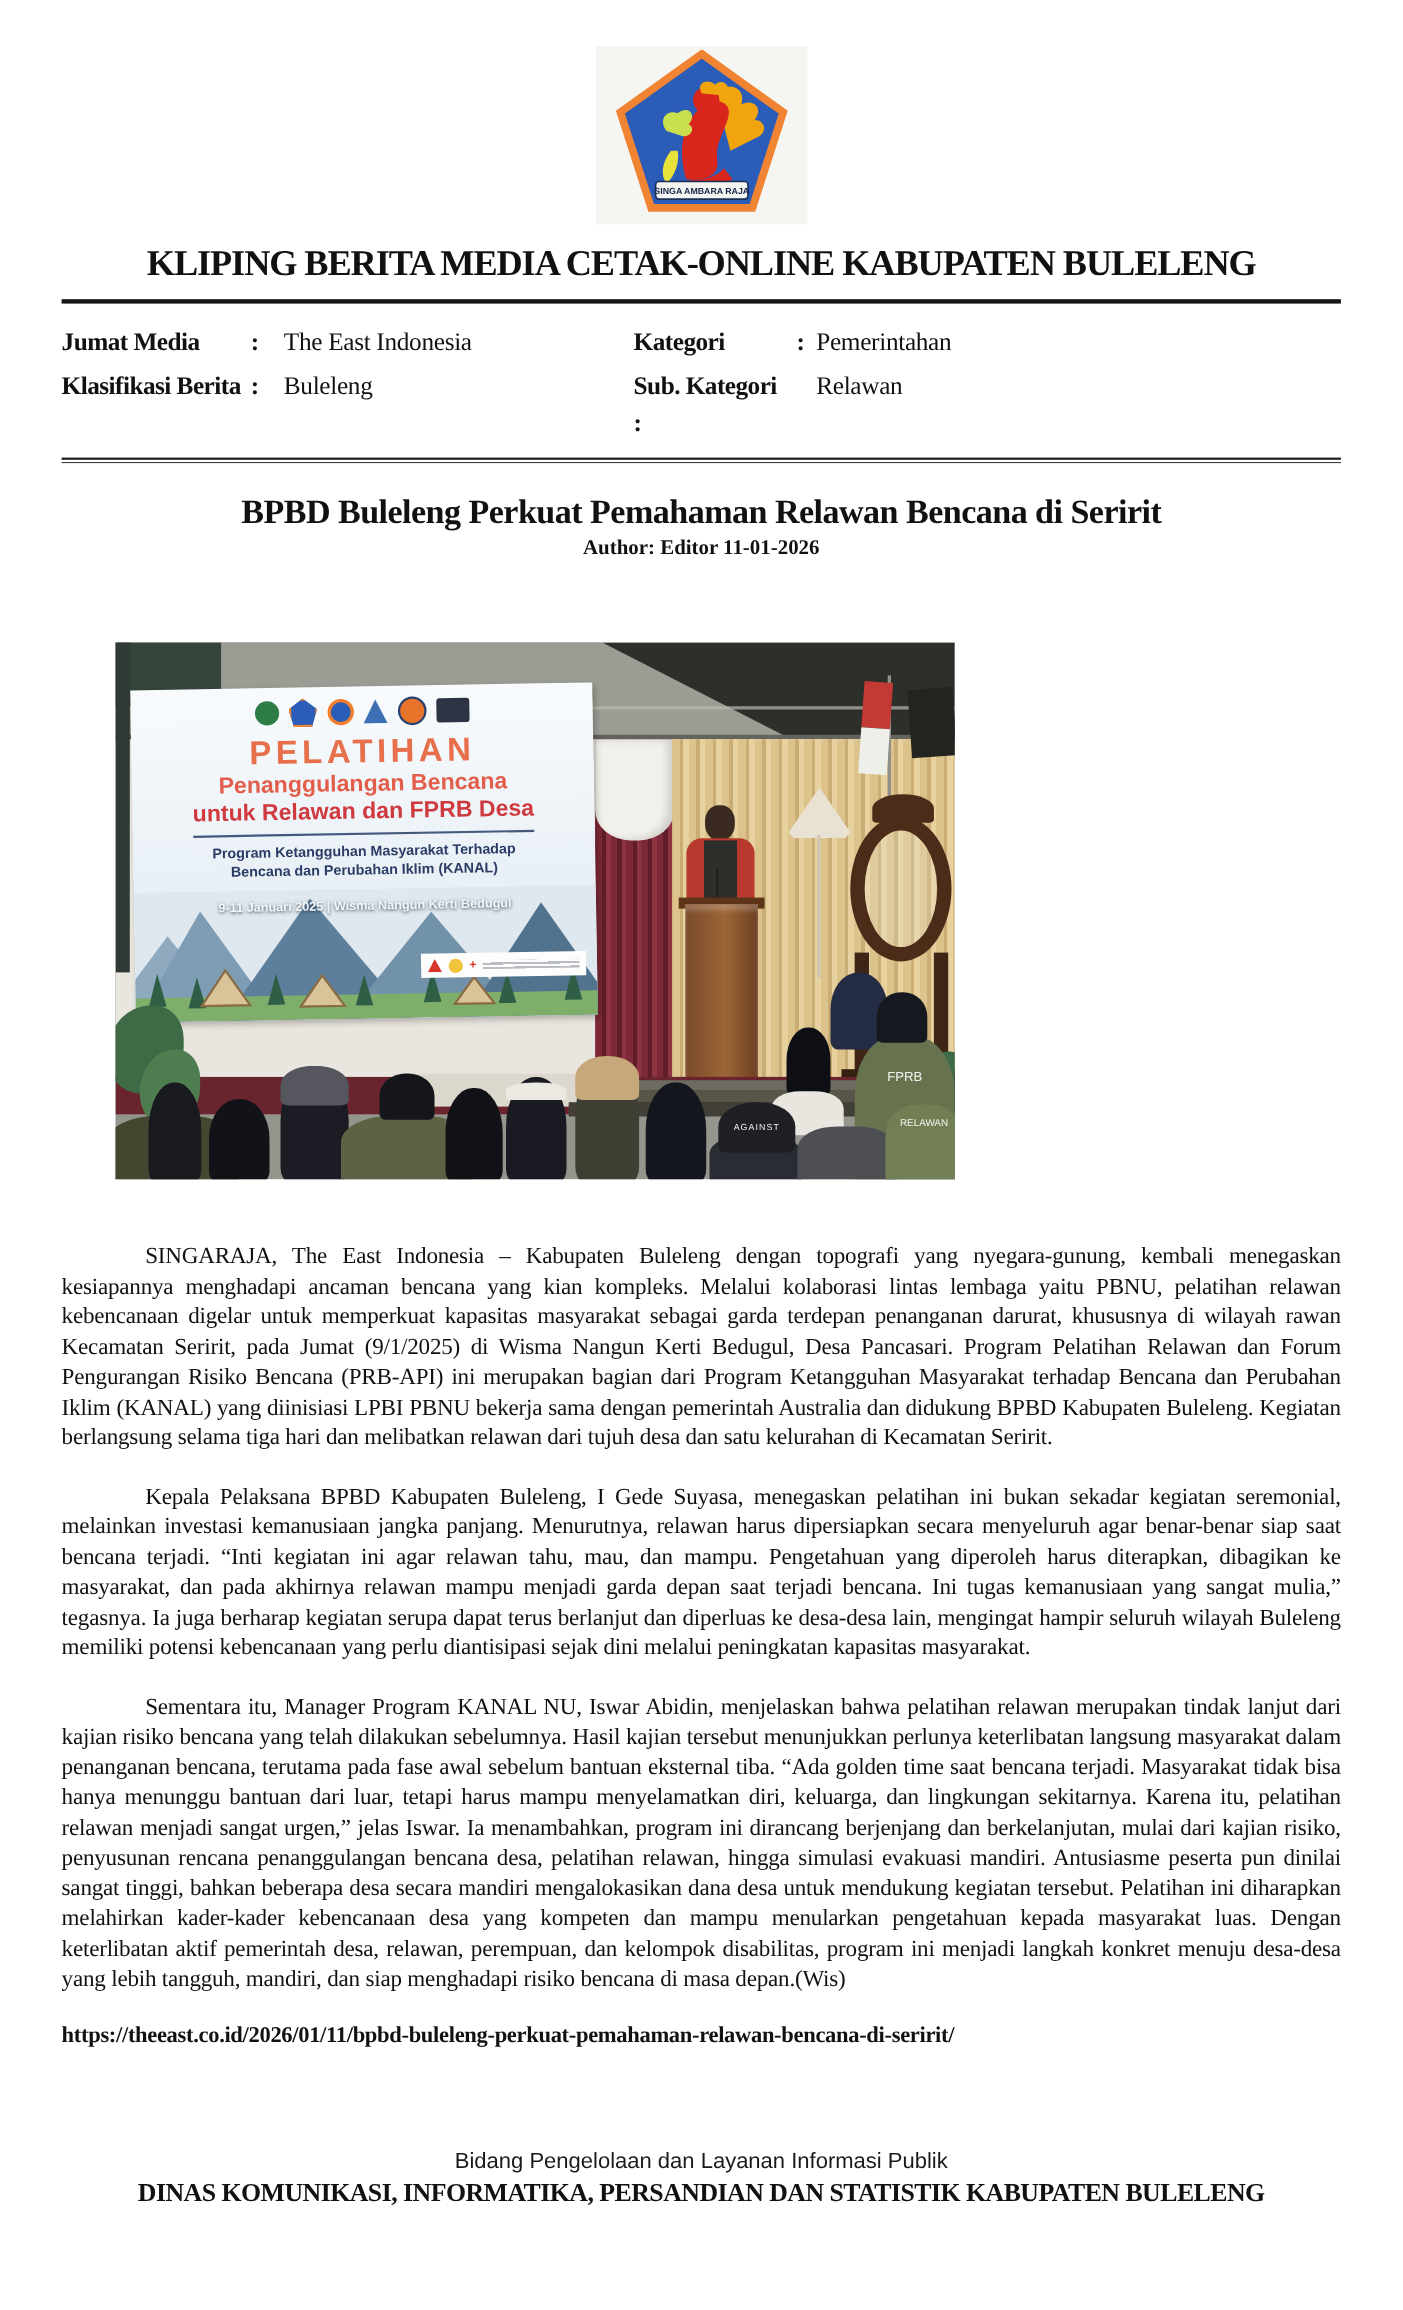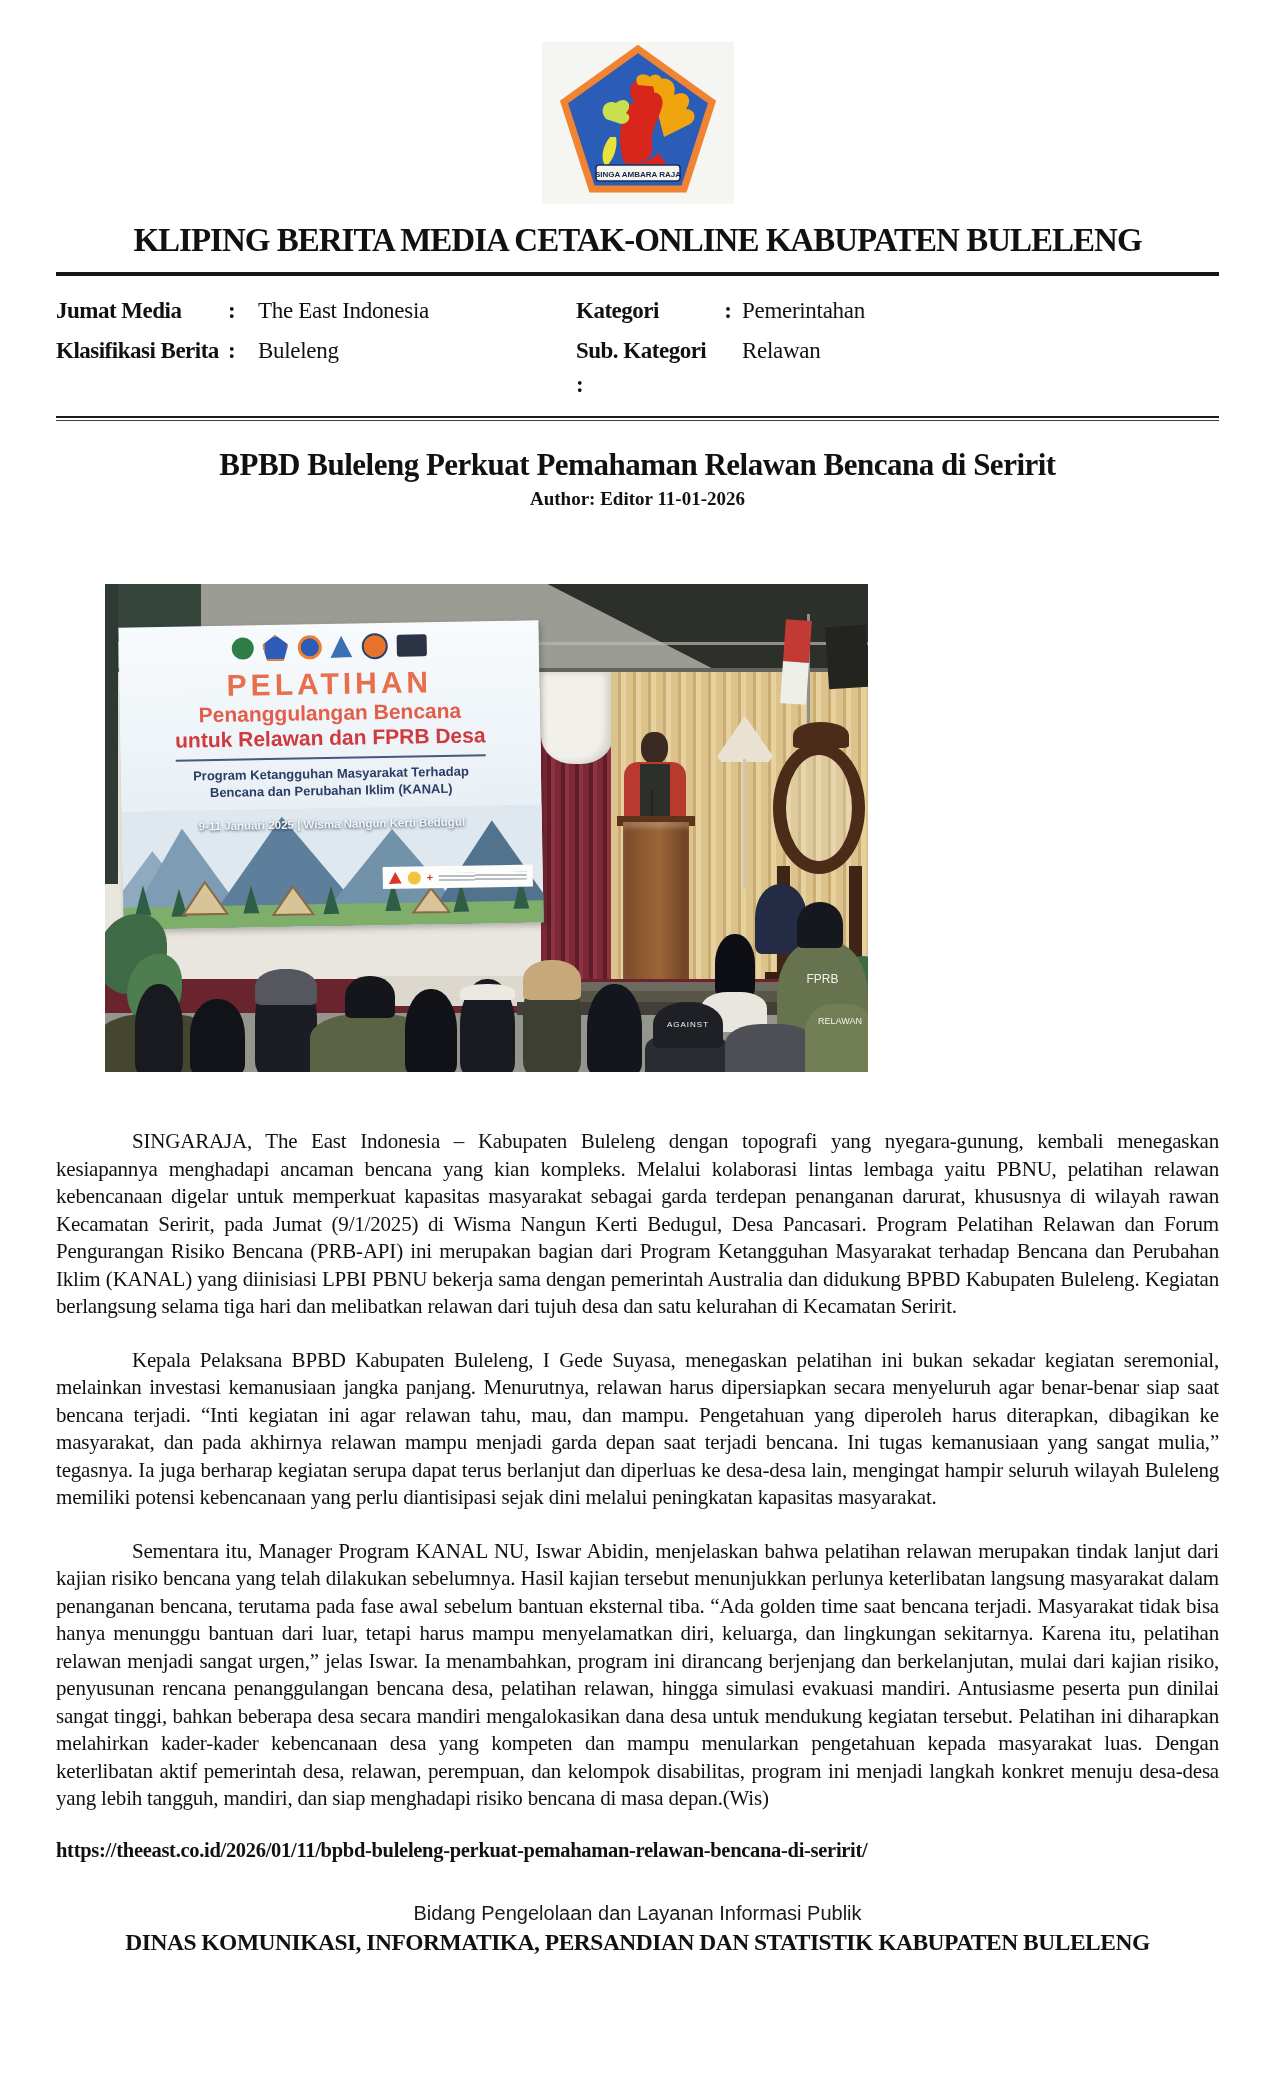--- a/index.html
+++ b/index.html
@@ -112,21 +112,21 @@
   .shoulder{position:absolute;border-radius:40% 40% 0 0;}
   .vest-text{position:absolute;color:#f2f2ee;font-weight:normal;font-family:"Liberation Sans",sans-serif;
      width:100%;text-align:center;}
 
   
   .body-text{margin:56px 56px 0;font-size:21px;line-height:27.5px;text-align:justify;letter-spacing:-0.2px;}
   .body-text p{margin:0 0 26px;text-indent:76px;}
   .source-url{margin:6px 56px 0;font-size:20.5px;font-weight:bold;letter-spacing:-0.3px;word-break:break-all;}
 
   
-  .footer{position:absolute;left:0;right:0;top:1900px;text-align:center;}
+  .footer{position:absolute;left:0;right:0;top:1952px;text-align:center;}
   .footer-line1{font-family:"Liberation Sans",sans-serif;font-size:20px;color:#1a1a1a;line-height:26px;}
   .footer-line2{font-size:23.5px;font-weight:bold;letter-spacing:-0.5px;line-height:32px;}
 </style>
 </head>
 <body>
 
 <div class="page">
 
   <div class="logo-wrap">
     <svg width="168" height="156" viewBox="0 0 168 156">

